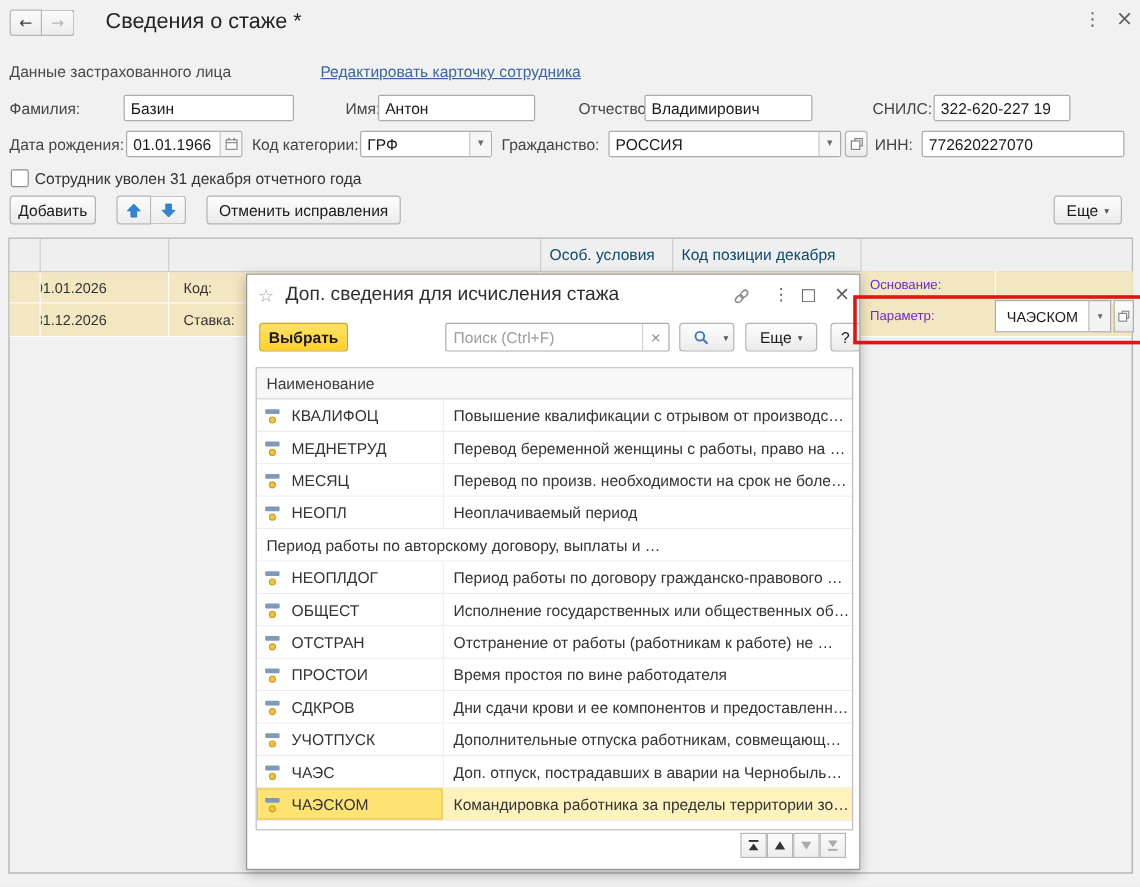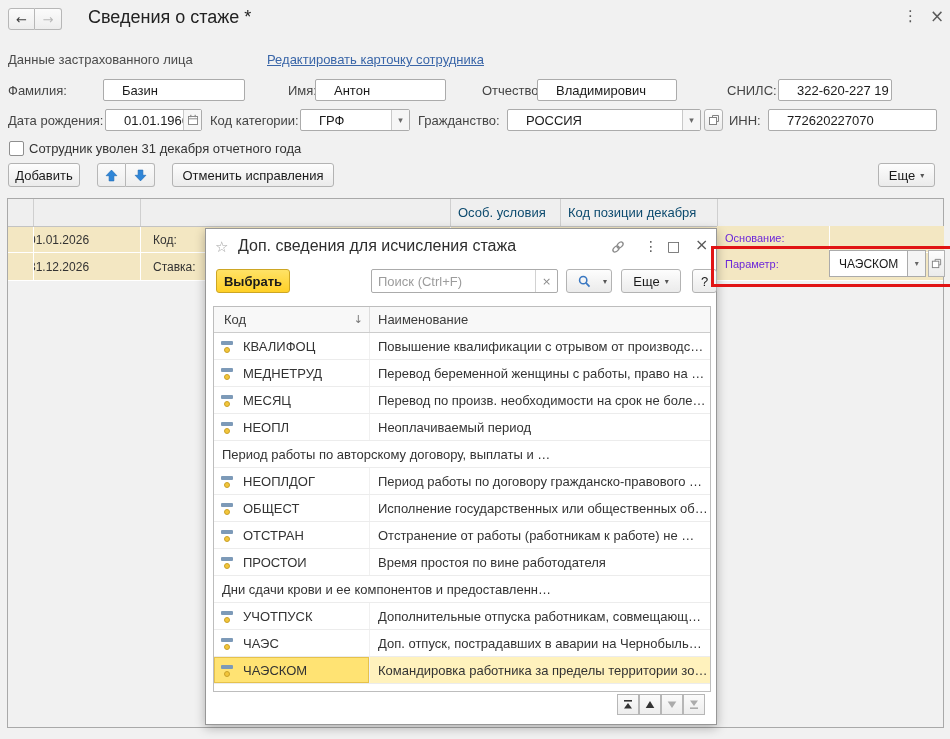--- a/index.html
+++ b/index.html
@@ -3,21 +3,21 @@
 <meta charset="utf-8">
 <style>
   html,body{margin:0;padding:0;background:#e9e9e9;}
   .stage{position:relative;width:950px;height:739px;background:#f1f1f1;overflow:hidden;
          font-family:"Liberation Sans", sans-serif;color:#333;}
   .abs{position:absolute;}
   .lbl{font-size:13px;color:#444;white-space:nowrap;}
   .uni{font-family:"DejaVu Sans", sans-serif;}
   .inp{position:absolute;height:22px;background:#fff;border:1px solid #ababab;border-radius:2px;
        font-size:13px;color:#1a1a1a;display:flex;align-items:center;box-sizing:border-box;white-space:nowrap;}
-  .inp .val{padding:0 18px;overflow:hidden;}
+  .inp .val{padding:0 5px;overflow:hidden;}
   .inp .seg{width:17px;align-self:stretch;border-left:1px solid #c9c9c9;display:flex;align-items:center;justify-content:center;color:#6a6a6a;font-size:9px;background:#f6f6f6;}
   .btn{position:absolute;height:24px;background:linear-gradient(#fdfdfd,#ebebeb);border:1px solid #b3b3b3;
        border-radius:3px;font-size:13px;color:#1a1a1a;display:flex;align-items:center;justify-content:center;
        box-sizing:border-box;white-space:nowrap;padding:0 10px;}
   .caret{font-size:8px;color:#555;margin-left:5px;}
   .link{font-size:13px;color:var(--c-link-blue,#3a66a8);text-decoration:underline;white-space:nowrap;cursor:pointer;}
   .checkbox{position:absolute;width:13px;height:13px;background:#fff;border:1px solid #8f8f8f;border-radius:2px;}
   
   .tbl{position:absolute;left:7px;top:198px;width:937px;height:530px;border:1px solid #a9a9a9;box-sizing:border-box;z-index:1;}
   .thead{display:flex;height:28px;background:#efefef;border-bottom:1px solid #c3c3c3;box-sizing:border-box;}
@@ -231,24 +231,20 @@
       <span class="caret uni" style="margin:0 4px 0 0;">▾</span>
     </div>
     <div class="btn" style="left:415px;top:40px;width:60px;">
       <span>Еще</span>
         <span class="caret uni">▾</span>
     </div>
     <div class="btn" style="left:486px;top:40px;width:25px;padding:0;">?</div>
 
     <div class="list">
       <div class="lhead">
-        <div class="hcode">
-          <span>Код</span>
-          <span class="uni" style="font-size:11px;color:#777;">↓</span>
-        </div>
         <div class="hname">Наименование</div>
       </div>
       <div>
   <div class="lrow">
     <div class="cell-code">
       <span class="cat-icon"></span>
       <span class="code-txt">КВАЛИФОЦ</span>
     </div>
     <div class="cell-name">Повышение квалификации с отрывом от производс…</div>
   </div>
@@ -307,20 +303,24 @@
 
   <div class="lrow">
     <div class="cell-code">
       <span class="cat-icon"></span>
       <span class="code-txt">ПРОСТОИ</span>
     </div>
     <div class="cell-name">Время простоя по вине работодателя</div>
   </div>
 
   <div class="lrow">
+    <div class="cell-code">
+      <span class="cat-icon"></span>
+      <span class="code-txt">СДКРОВ</span>
+    </div>
     <div class="cell-name">Дни сдачи крови и ее компонентов и предоставленн…</div>
   </div>
 
   <div class="lrow">
     <div class="cell-code">
       <span class="cat-icon"></span>
       <span class="code-txt">УЧОТПУСК</span>
     </div>
     <div class="cell-name">Дополнительные отпуска работникам, совмещающ…</div>
   </div>

